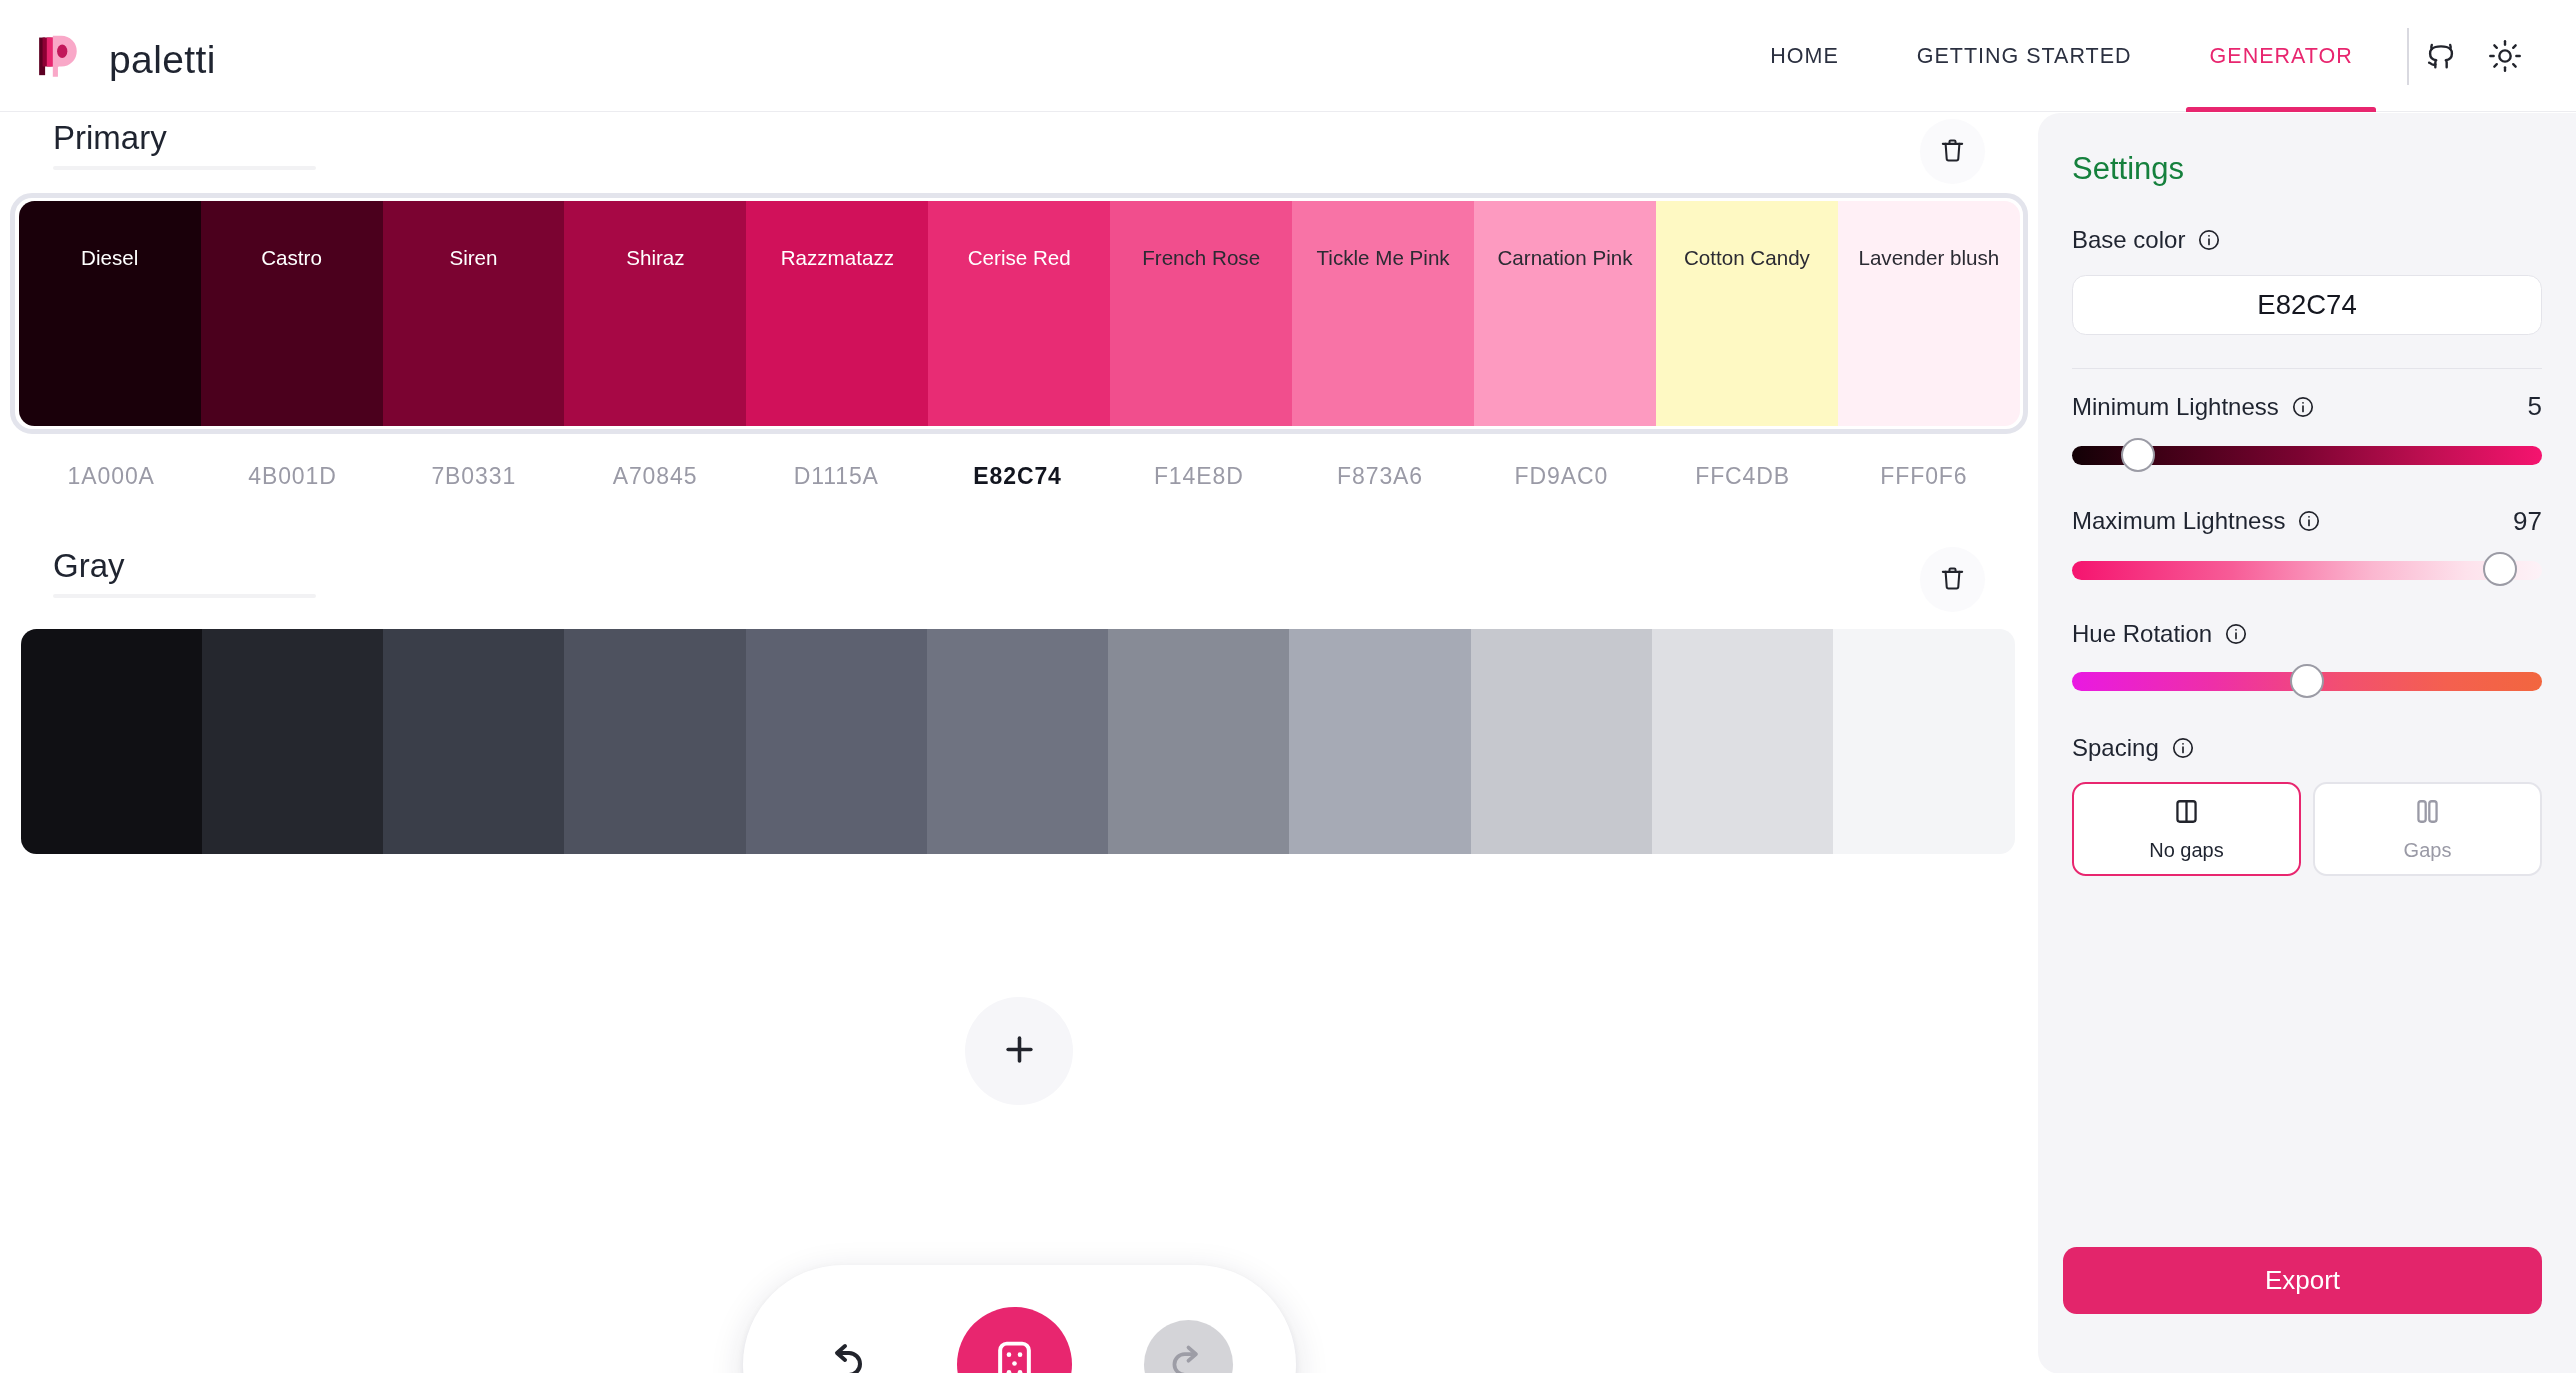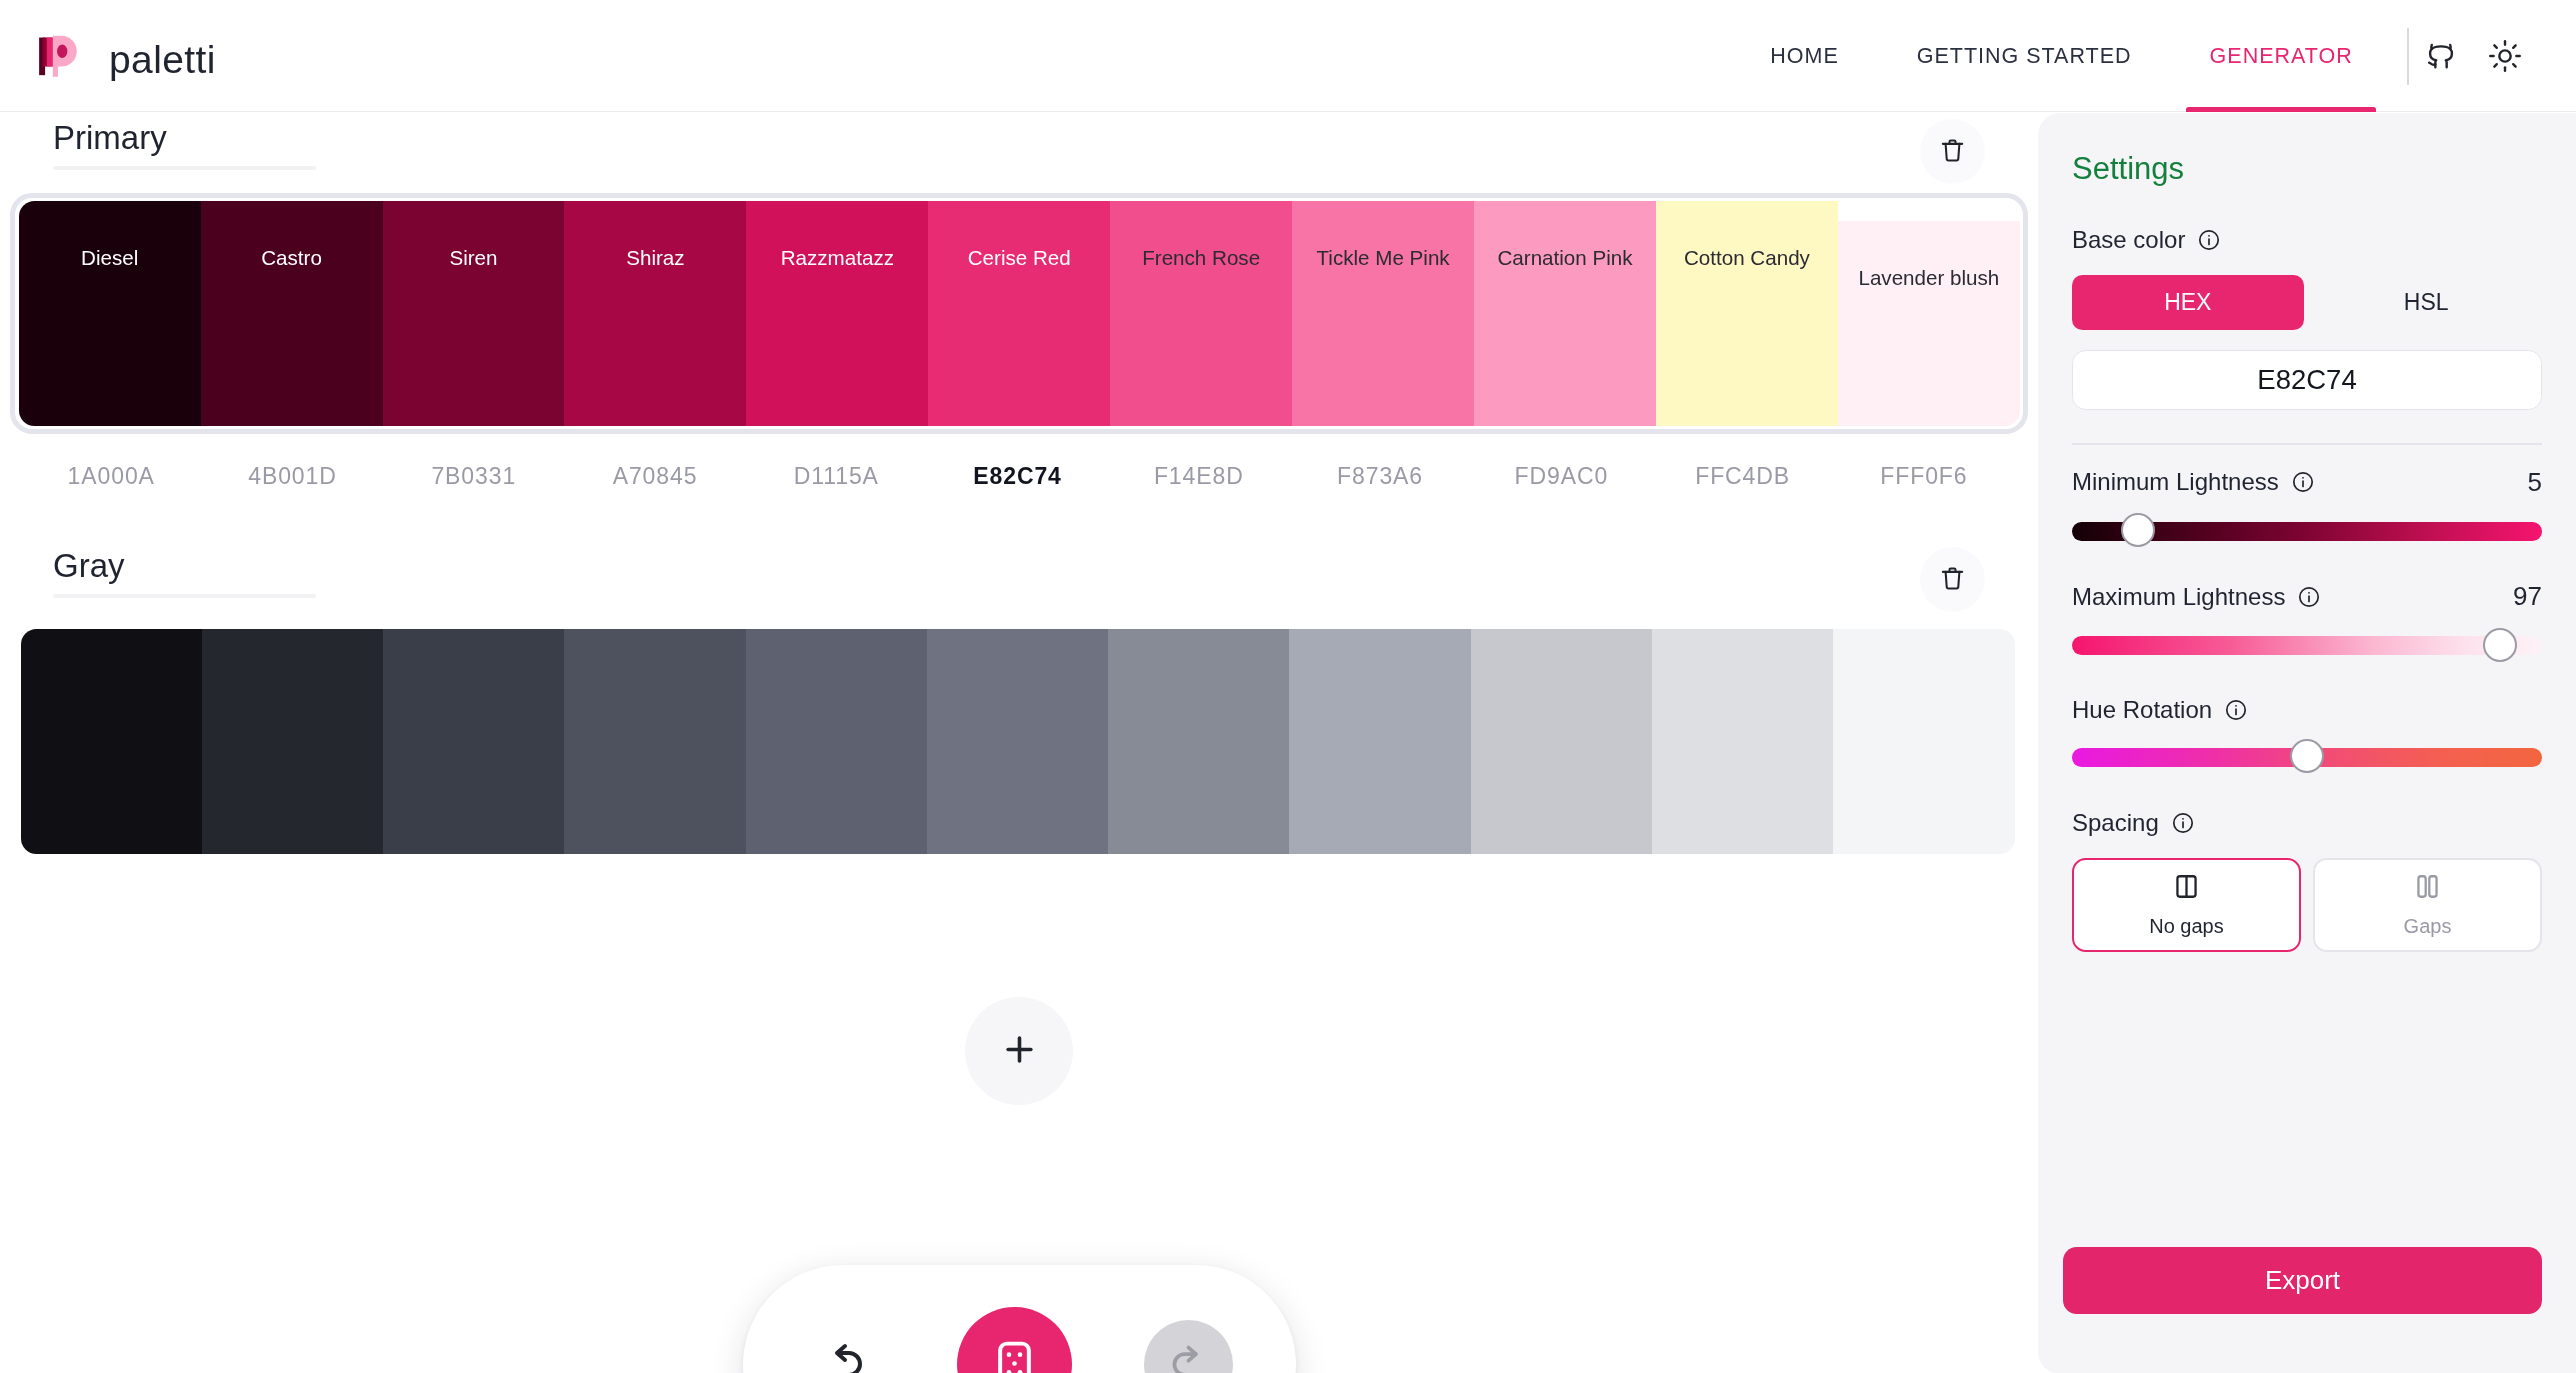--- a/index.html
+++ b/index.html
@@ -298,21 +298,21 @@
           </div>
           <div class="swatch" style="background:#F873A6;">
             <span class="swatch-name" style="color:#2b2b33;">Tickle Me Pink</span>
           </div>
           <div class="swatch" style="background:#FD9AC0;">
             <span class="swatch-name" style="color:#2b2b33;">Carnation Pink</span>
           </div>
           <div class="swatch" style="background:#fef9c3;">
             <span class="swatch-name" style="color:#2b2b33;">Cotton Candy</span>
           </div>
-          <div class="swatch" style="background:#FFF0F6;margin-top:20px;">
+          <div class="swatch" style="background:#FFF0F6;">
             <span class="swatch-name" style="color:#2b2b33;">Lavender blush</span>
           </div>
         </div>
       </div>
 
       <div class="hexrow">
         <div class="hexcell">1A000A</div>
         <div class="hexcell">4B001D</div>
         <div class="hexcell">7B0331</div>
         <div class="hexcell">A70845</div>
@@ -411,28 +411,20 @@
       <span class="field-label">Base color</span>
       <span class="info-icon">
         <svg width="24" height="24" viewBox="0 0 24 24" fill="none" stroke="#22242c" stroke-width="1.7">
           <circle cx="12" cy="12" r="9.2"></circle>
             <line x1="12" y1="11" x2="12" y2="16.4" stroke-linecap="round"></line>
           <circle cx="12" cy="7.8" r="0.9" fill="#22242c" stroke="none"></circle>
         </svg>
       </span>
     </div>
 
-    <div class="seg">
-      <div class="seg-btn active">
-        <span>HEX</span>
-      </div>
-      <div class="seg-btn">
-        <span>HSL</span>
-      </div>
-    </div>
 
     <div class="hex-input">
       <span>E82C74</span>
     </div>
 
     <div class="divider"></div>
 
     <div class="field-label-row" style="margin-top:22px;">
       <span class="field-label">Minimum Lightness</span>
       <span class="info-icon">

